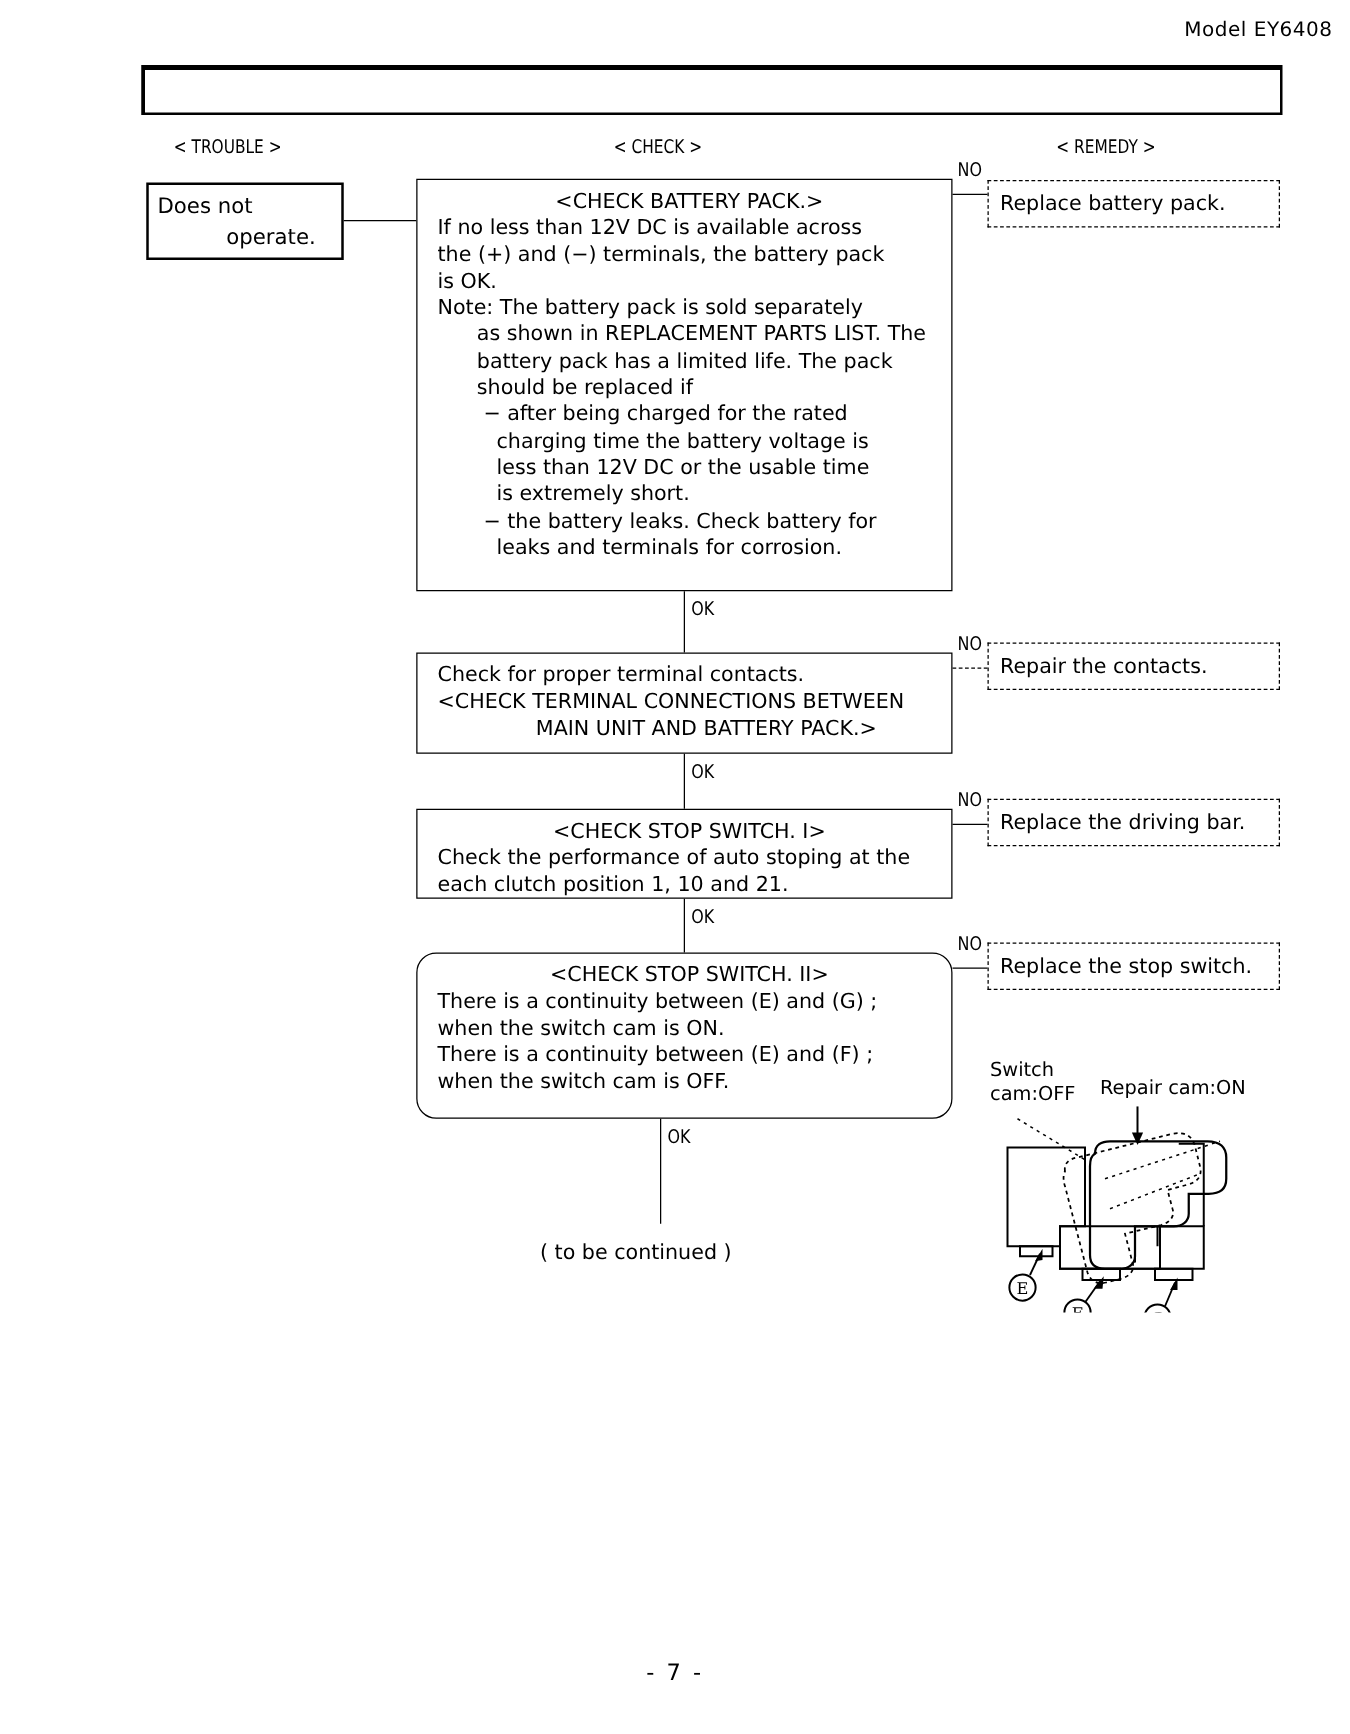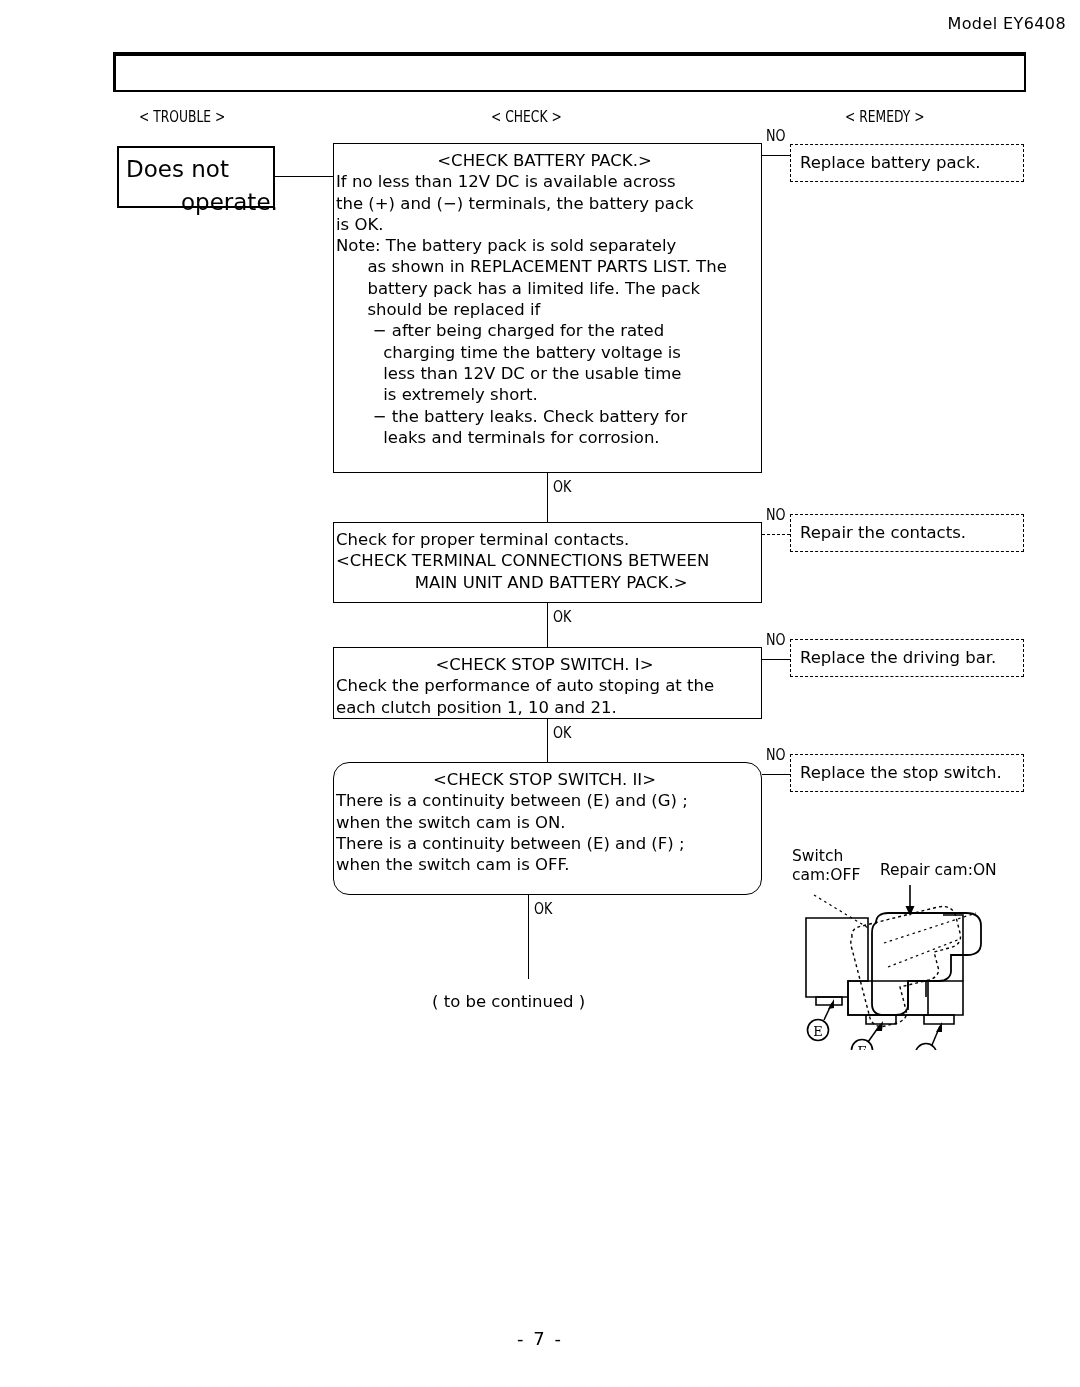--- a/index.html
+++ b/index.html
@@ -78,35 +78,35 @@
 
   
   .trouble-box {
     position: absolute;
     left: 117px;
     top: 146px;
     width: 158px;
     height: 62px;
     border: 2px solid #000;
     box-sizing: border-box;
-    font-size: 23px;
+    font-size: 17px;
     line-height: 1.45;
     padding: 5px 12px 0 7px;
   }
   .trouble-line2 { padding-left: 55px; }
 
   .check-box {
     position: absolute;
     left: 333px;
     width: 429px;
     border: 1.6px solid #000;
     box-sizing: border-box;
     font-size: 16.5px;
     line-height: 21.3px;
-    padding: 6px 8px 7px 2px;
+    padding: 6px 8px 7px 16px;
   }
   .check-title {
     text-align: center;
     white-space: nowrap;
   }
   .check-body { white-space: pre; }
 
   .remedy-box {
     position: absolute;
     left: 790px;

